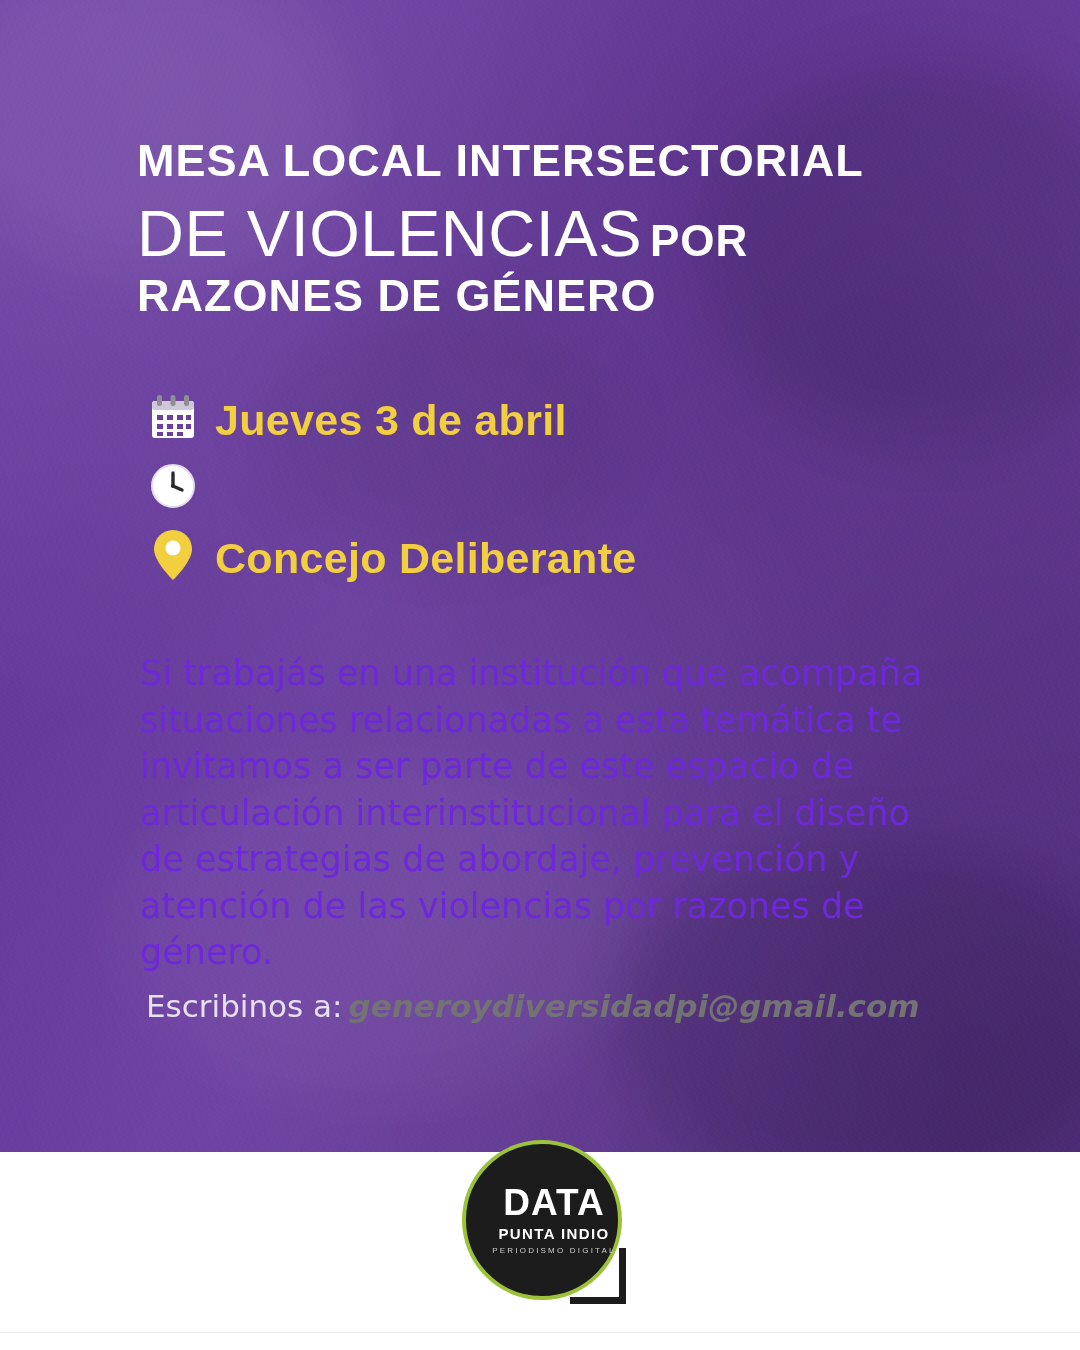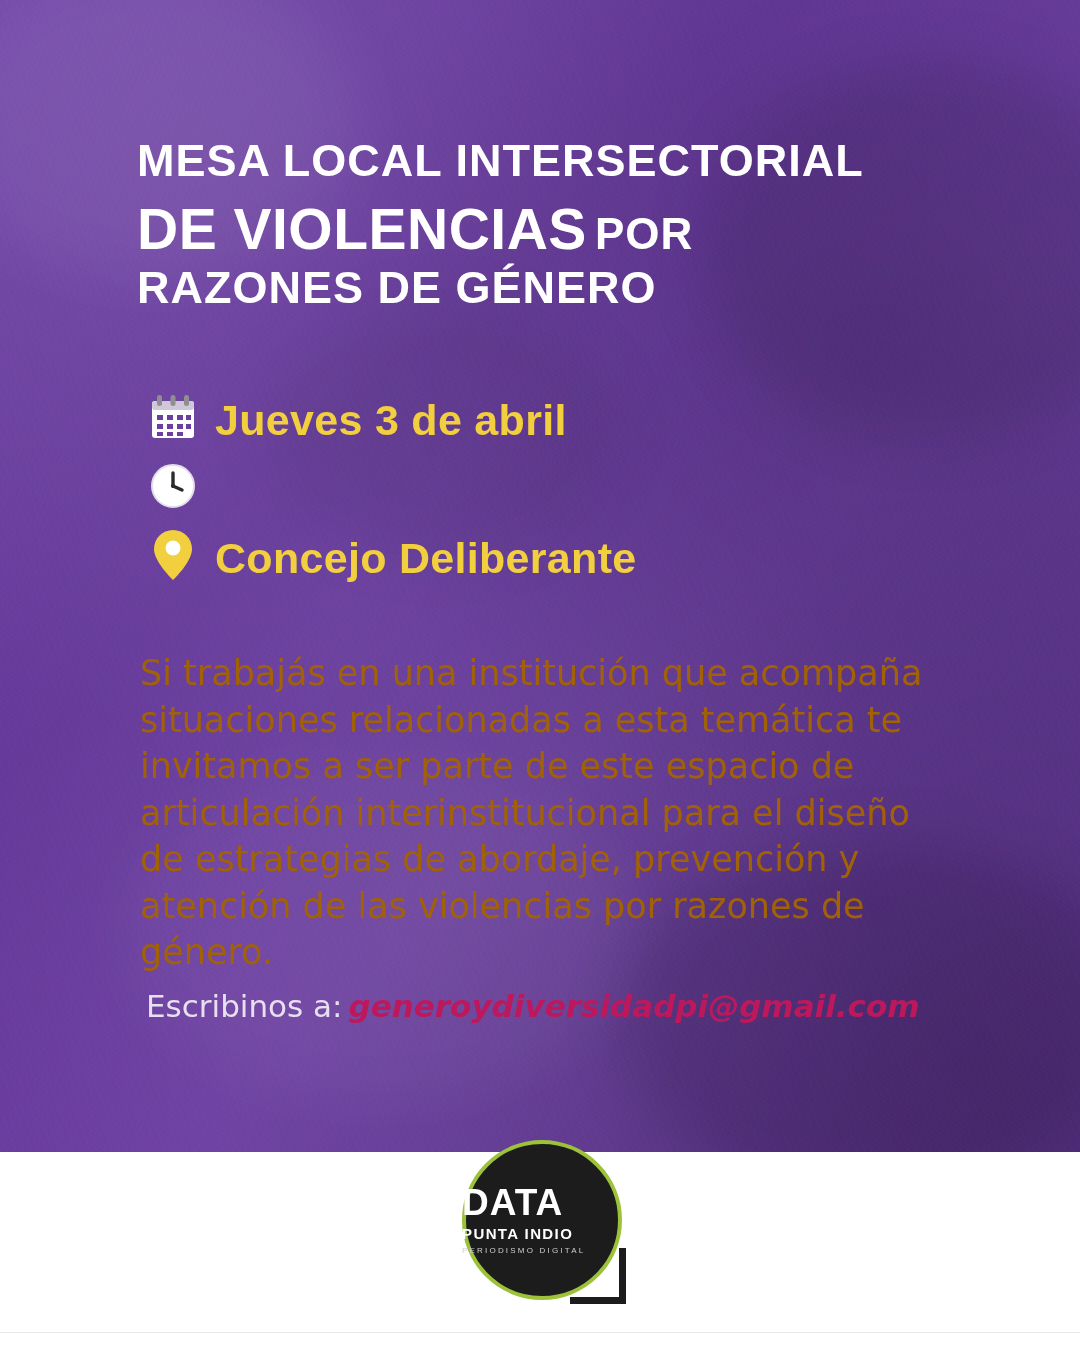--- a/index.html
+++ b/index.html
@@ -71,22 +71,22 @@
     letter-spacing: 1px;
     display: block;
     margin-bottom: 18px;
   }
   .hl-line2 {
     display: block;
     margin-bottom: 7px;
     white-space: nowrap;
   }
   .hl-big {
-    font-size: 57px;
-    font-weight: bold;
+    font-size: 65px;
+    font-weight: normal;
     letter-spacing: 0.5px;
   }
   .hl-por {
     font-size: 44px;
     font-weight: bold;
     letter-spacing: 1px;
     margin-left: 8px;
     margin-top: 40px;
   }
   .hl-line3 {
@@ -125,40 +125,40 @@
     letter-spacing: 0.3px;
     white-space: nowrap;
   }
 
   
   .body-text {
     position: absolute;
     left: 140px;
     top: 650px;
     width: 800px;
-    color: #a16207;
+    color: #6d28d9;
     font-size: 35px;
     line-height: 1.33;
     font-family: "DejaVu Sans", sans-serif;
     font-weight: 400;
   }
 
   .contact-line {
     position: absolute;
     left: 146px;
     top: 988px;
     width: 820px;
     color: #e8dff0;
     font-size: 31px;
     font-family: "DejaVu Sans", sans-serif;
   }
   .contact-mail {
     font-style: italic;
     font-weight: bold;
-    color: #be185d;
+    color: #737373;
     margin-left: 6px;
   }
 
   
   .footer {
     position: absolute;
     left: 0;
     top: 1152px;
     width: 1080px;
     height: 180px;
@@ -185,23 +185,24 @@
   .wm-ring {
     position: absolute;
     inset: 0;
     border-radius: 50%;
     background: #1c1c1c;
     border: 4px solid #9cc23a;
     box-sizing: border-box;
   }
   .wm-text {
     position: absolute;
-    left: 0;
+    left: 12px;
     top: 44px;
     width: 160px;
+    text-align: center;
     color: #ffffff;
   }
   .wm-data {
     font-size: 37px;
     font-weight: bold;
     letter-spacing: 1px;
     display: block;
     line-height: 1;
   }
   .wm-pi {

